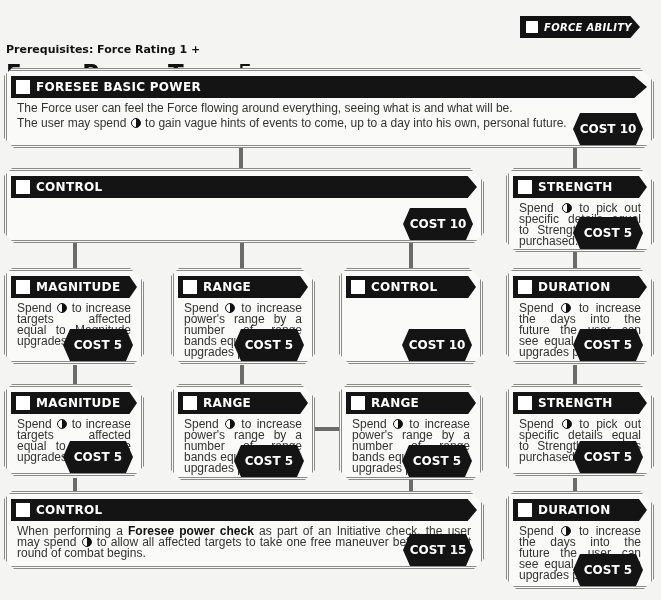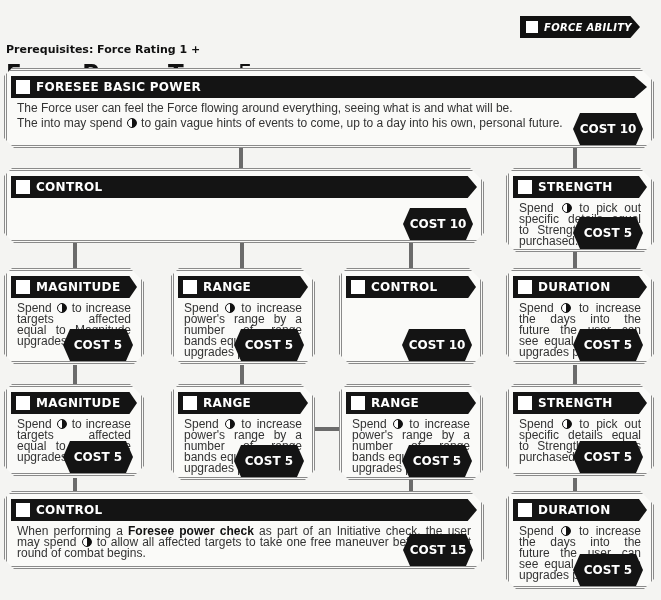--- a/index.html
+++ b/index.html
@@ -84,21 +84,21 @@
 <div class="conn" style="left:409px;top:478px;width:4px;height:14px;"></div>
 <div class="conn" style="left:573px;top:478px;width:4px;height:14px;"></div>
 
 <div class="card wide" style="left:4px;top:68px;width:313px;height:80px;width:650px;">
   <div class="hdr">
       <span class="sq"></span>
       <span>FORESEE BASIC POWER</span>
     </div>
   <div class="body" style="text-align:left;">
     <div>The Force user can feel the Force flowing around everything, seeing what is and what will be.</div>
-    <div style="margin-top:4px;"><span>The into may spend</span> <span class="pip"></span> <span>to gain vague hints of events to come, up to a day into his own, personal future.</span></div>
+    <div style="margin-top:4px;"><span>The user may spend</span> <span class="pip"></span> <span>to gain vague hints of events to come, up to a day into his own, personal future.</span></div>
   </div>
   <div class="cost">COST 10</div>
 </div>
 
 <div class="card wide" style="left:4px;top:168px;width:480px;height:75px;">
   <div class="hdr">
       <span class="sq"></span>
       <span>CONTROL</span>
     </div>
   <div class="cost">COST 10</div>

